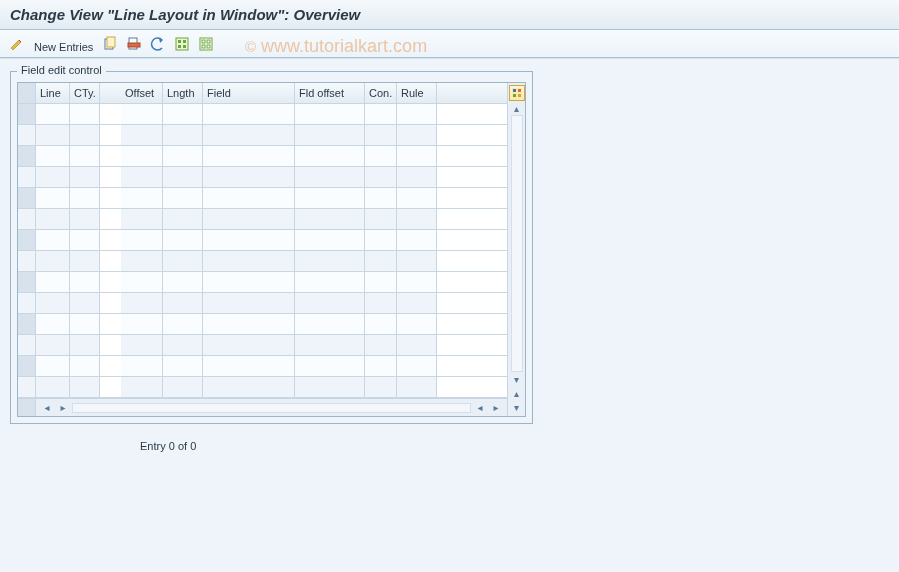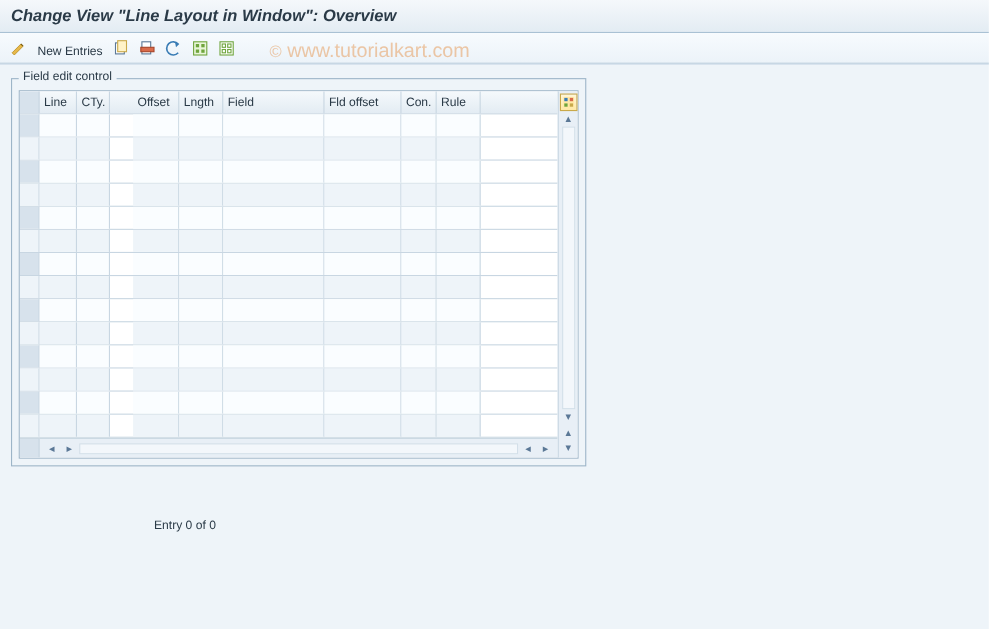--- a/index.html
+++ b/index.html
@@ -187,21 +187,21 @@
       padding: 3px 10px;
       font-size: 11px;
       color: #58492a;
       display: inline-flex;
       align-items: center;
       gap: 6px;
       cursor: pointer;
       min-width: 130px;
       justify-content: center;
     }
-    .entry-text { font-size: 11px; color: #2a3a47; margin-top: 32px; }
+    .entry-text { font-size: 11px; color: #2a3a47; }
     svg { display:block; }
   </style>
 </head>
 <body>
 
 <div class="title-bar">
   <span class="title-bar-text">Change View "Line Layout in Window": Overview</span>
 </div>
 
 <div class="toolbar">

